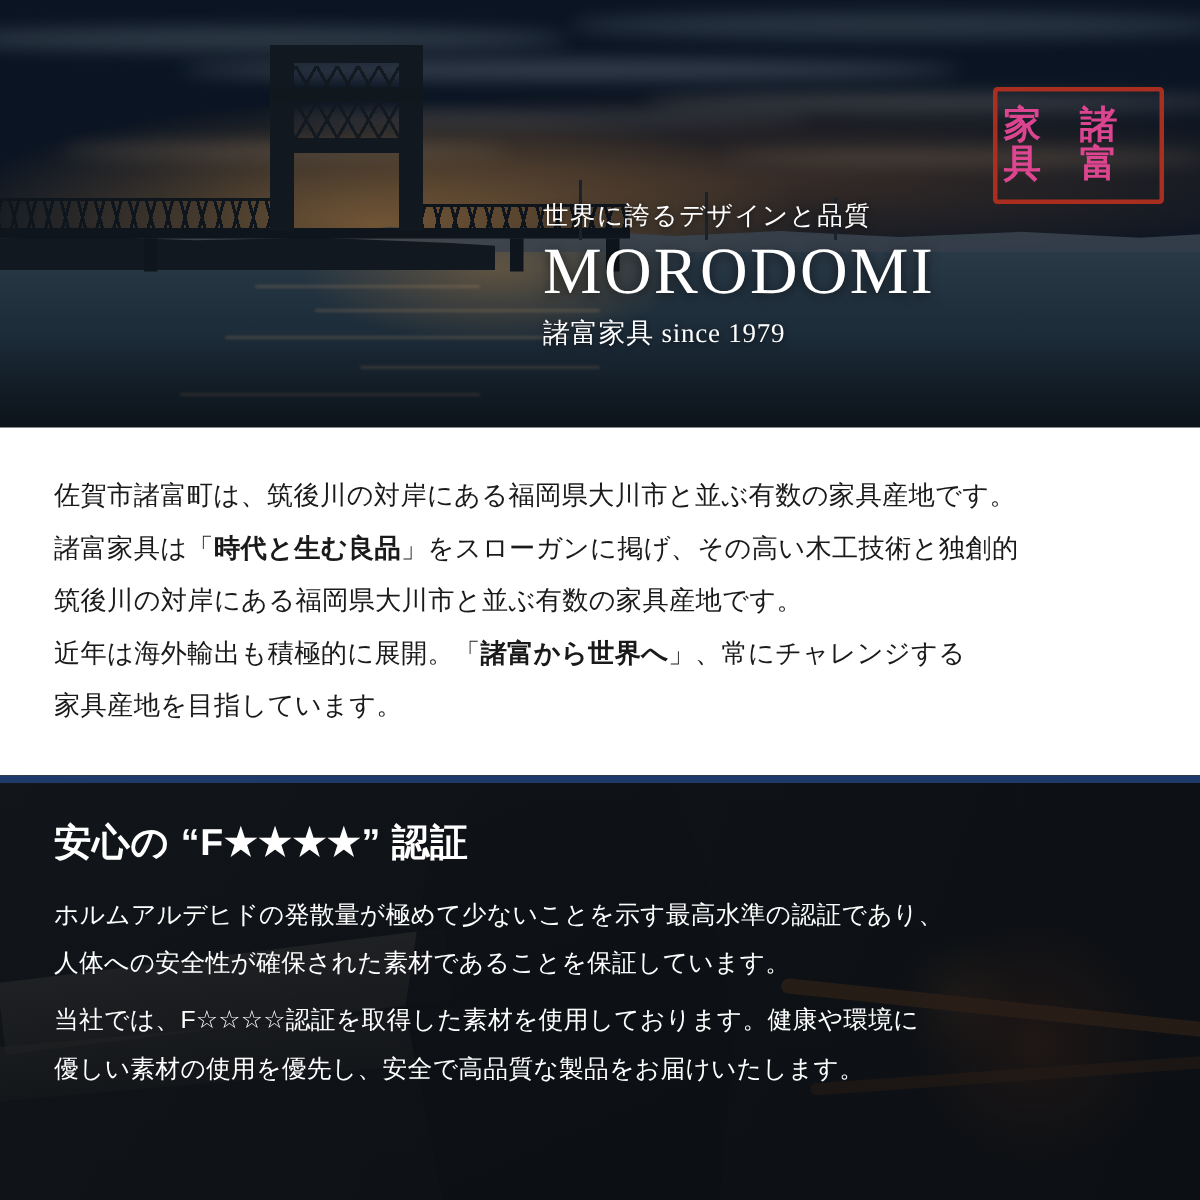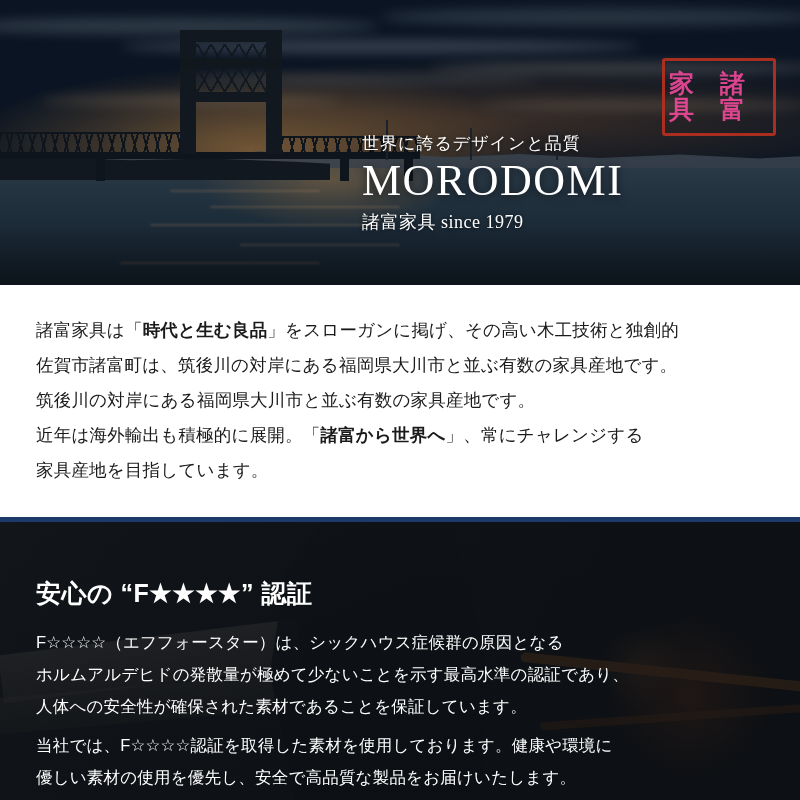--- a/index.html
+++ b/index.html
@@ -342,21 +342,20 @@
   .accent-rule {
     position: absolute;
     left: 0; top: 0;
     width: 800px;
     height: 5px;
     background: #1e3a6b;
   }
   .bottom-content {
     position: relative;
     padding: 28px 36px 0 36px;
-    margin-top: 32px;
   }
   .cert-heading {
     color: #ffffff;
     font-size: 25px;
     font-weight: 700;
     letter-spacing: .5px;
     margin: 0 0 16px 0;
   }
   .bottom-content p {
     margin: 0;
@@ -423,41 +422,40 @@
     </div>
 
     <div class="hero-text">
       <div class="hero-tagline">世界に誇るデザインと品質</div>
       <div class="hero-title">MORODOMI</div>
       <div class="hero-sub">諸富家具 since 1979</div>
     </div>
   </div>
 
   <div class="info">
+    <p>佐賀市諸富町は、筑後川の対岸にある福岡県大川市と並ぶ有数の家具産地です。</p>
     <p><span>諸富家具は「</span><b>時代と生む良品</b><span>」をスローガンに掲げ、その高い木工技術と独創的</span></p>
-    <p>佐賀市諸富町は、筑後川の対岸にある福岡県大川市と並ぶ有数の家具産地です。</p>
     <p>筑後川の対岸にある福岡県大川市と並ぶ有数の家具産地です。</p>
     <p><span>近年は海外輸出も積極的に展開。「</span><b>諸富から世界へ</b><span>」、常にチャレンジする</span></p>
     <p>家具産地を目指しています。</p>
   </div>
 
   <div class="bottom">
     <div class="bottom-photo">
       <div class="bp-board"></div>
       <div class="bp-board2"></div>
       <div class="bp-worker"></div>
       <div class="bp-cable"></div>
       <div class="bp-cable2"></div>
     </div>
     <div class="bottom-scrim"></div>
     <div class="accent-rule"></div>
 
     <div class="bottom-content">
       <h2 class="cert-heading">安心の “F★★★★” 認証</h2>
-      <p>F☆☆☆☆（エフフォースター）は、シックハウス症候群の原因となる</p>
       <p>ホルムアルデヒドの発散量が極めて少ないことを示す最高水準の認証であり、</p>
       <p>人体への安全性が確保された素材であることを保証しています。</p>
       <div class="gap"></div>
       <p>当社では、F☆☆☆☆認証を取得した素材を使用しております。健康や環境に</p>
       <p>優しい素材の使用を優先し、安全で高品質な製品をお届けいたします。</p>
     </div>
   </div>
 
 </div>
 

